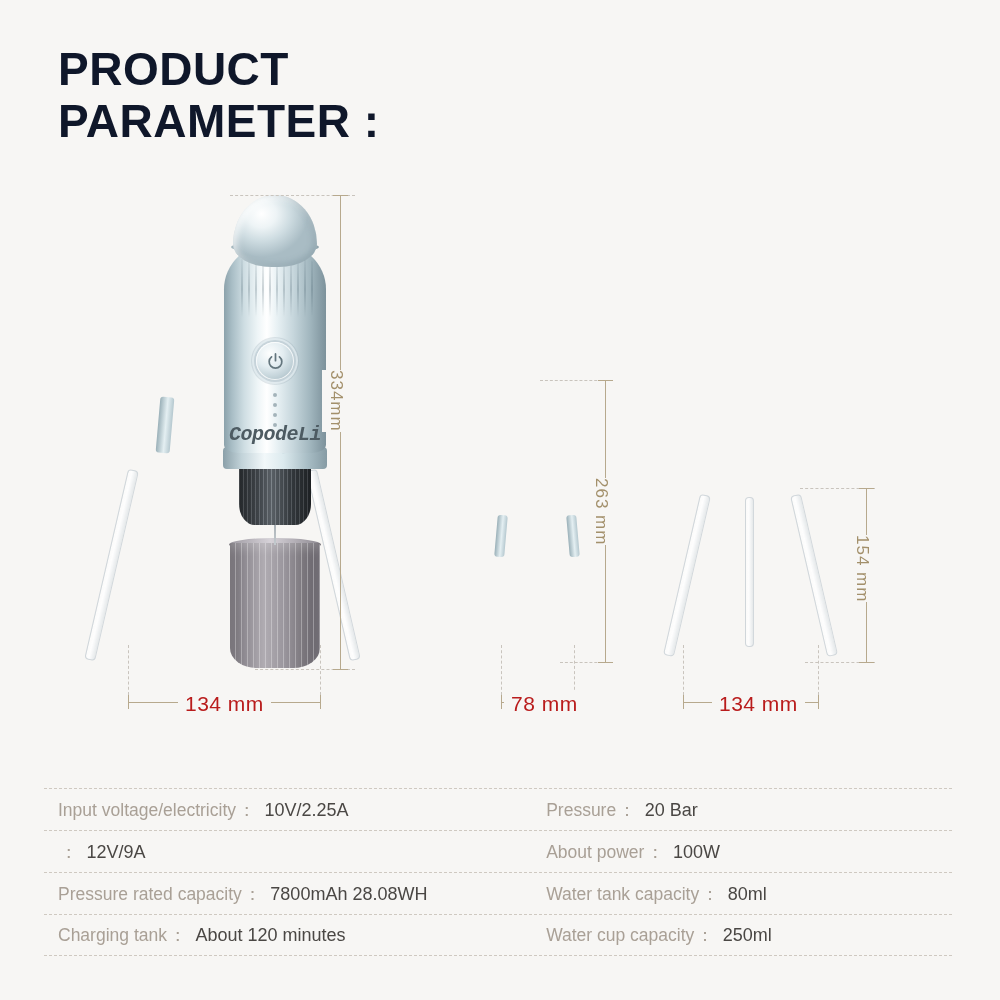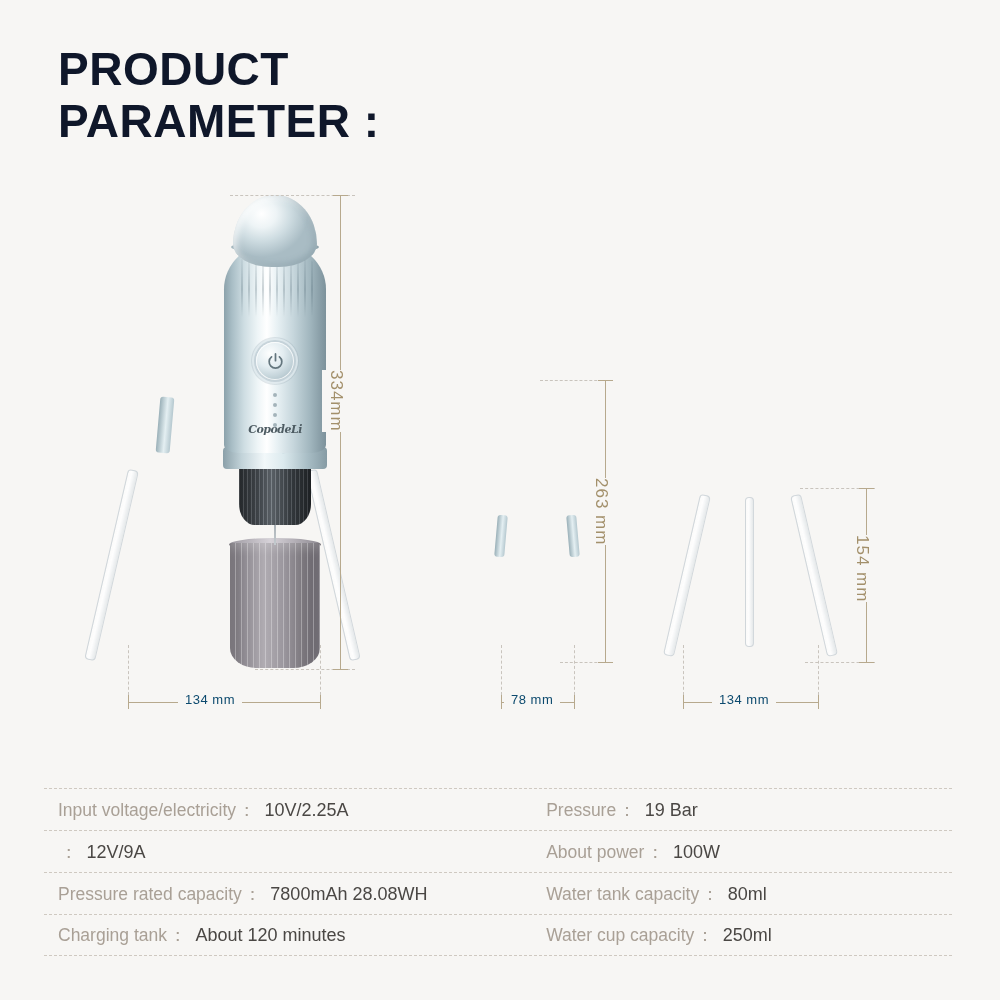--- a/index.html
+++ b/index.html
@@ -73,22 +73,22 @@
     color: #a3906b;
     letter-spacing: 1px;
     white-space: nowrap;
     transform-origin: 0 0;
     transform: rotate(90deg);
     background: #f7f6f4;
     padding: 4px 0;
   }
   .dim-label-h {
     position: absolute;
-    font-size: 13px;
-    color: #0c4a6e;
+    font-size: 21px;
+    color: #b91c1c;
     letter-spacing: 0.5px;
     white-space: nowrap;
     background: #f7f6f4;
     padding: 0 7px;
   }
 
   .dome {
     position: absolute;
     left: 50%;
     transform: translateX(-50%);
@@ -309,21 +309,21 @@
       </svg>
     </div>
 
     <div class="leds" style="margin-left:-225px; left:50%; top:218px; gap:6px;">
       <span class="led" style="width:4px;height:4px;"></span>
       <span class="led" style="width:4px;height:4px;"></span>
       <span class="led" style="width:4px;height:4px;"></span>
       <span class="led" style="width:4px;height:4px;"></span>
     </div>
 
-    <div class="brand" style="margin-left:-225px; left:50%; top:248px; font-size:11px;">CopodeLi</div>
+    <div class="brand" style="margin-left:-225px; left:50%; top:248px; font-size:20px;font-family:Liberation Mono, monospace;">CopodeLi</div>
 
     <div class="dashed-h" style="left:230px; top:20px; width:125px;"></div>
     <div class="dashed-h" style="left:255px; top:494px; width:100px;"></div>
     <div class="dimline-v" style="left:340px; top:20px; height:474px;"></div>
     <div class="cap-h" style="left:333px; top:20px;"></div>
     <div class="cap-h" style="left:333px; top:494px;"></div>
     <div class="dim-label-v" style="left:350px; top:195px;">334mm</div>
 
     <div class="dashed-v" style="left:128px; top:470px; height:50px;"></div>
     <div class="dashed-v" style="left:320px; top:470px; height:50px;"></div>
@@ -380,21 +380,21 @@
 
   <div class="spec-row">
     <div class="spec-cell left">
       <span class="spec-label">Input voltage/electricity</span>
       <span class="spec-sep">：</span>
       <span class="spec-value">10V/2.25A</span>
     </div>
     <div class="spec-cell right">
       <span class="spec-label">Pressure</span>
       <span class="spec-sep">：</span>
-      <span class="spec-value">19 Bar</span>
+      <span class="spec-value">20 Bar</span>
     </div>
   </div>
 
   <div class="spec-row">
     <div class="spec-cell left">
       <span class="spec-sep">：</span>
       <span class="spec-value">12V/9A</span>
     </div>
     <div class="spec-cell right">
       <span class="spec-label">About power</span>

